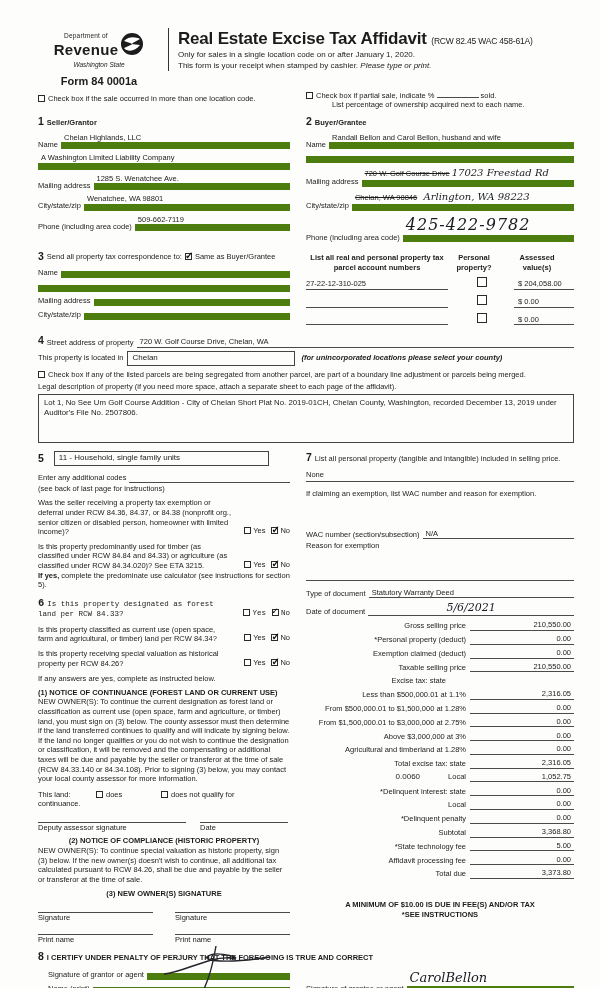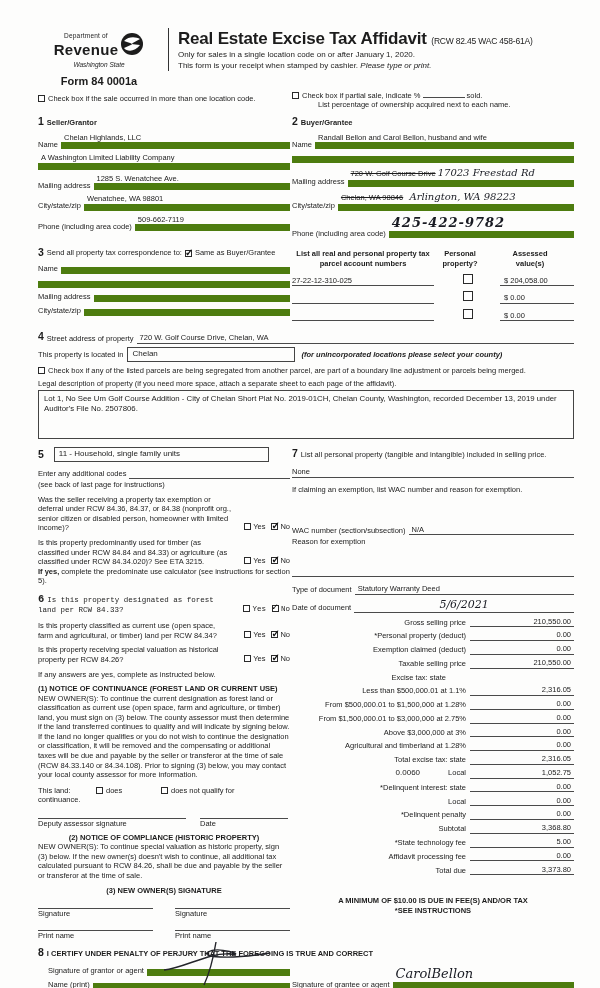--- a/index.html
+++ b/index.html
@@ -25,21 +25,21 @@
   .logoblk { width:122px; text-align:center; padding-top:4px; flex:none; }
   .dept { font-size:6.5px; letter-spacing:.2px; }
   .revword { font-size:15px; font-weight:bold; letter-spacing:.3px; display:inline-block; }
   .wast { font-size:6.5px; font-style:italic; margin-top:1px; }
   .formno { font-size:11px; font-weight:bold; margin-top:5px; }
   .titleblk { border-left:1.5px solid #333; padding-left:9px; margin-left:8px; }
   .title { font-size:17px; font-weight:bold; letter-spacing:-.2px; }
   .titleref { font-size:8.5px; font-weight:normal; }
   .sub { font-size:8px; margin-top:.5px; }
   
-  .cols { display:flex; gap:2px; }
+  .cols { display:flex; gap:16px; }
   .colL { width:252px; flex:none; }
   .colR { flex:1; min-width:0; }
   .fld { display:flex; align-items:flex-end; margin-top:4px; }
   .fld .lab { white-space:nowrap; padding-right:3px; }
   .fld .val { flex:1; border-bottom:7px solid #4d7c0f; padding:0 2px 0 3px; white-space:nowrap; }
   
   .ptab-h { display:flex; font-weight:bold; text-align:center; margin-top:5px; }
   .ptab-r { display:flex; align-items:flex-end; margin-top:5px; }
   .pc1 { width:142px; flex:none; }
   .pc2 { width:52px; flex:none; text-align:center; }
@@ -148,21 +148,21 @@
       <div class="fld">
           <span class="lab">Mailing address</span>
         <span class="val"><span class="struck">720 W. Golf Course Drive</span> <span class="hw" style="font-size:10px;">17023 Freestad Rd</span></span>
         </div>
       <div class="fld">
           <span class="lab">City/state/zip</span>
         <span class="val"><span class="struck">Chelan, WA 98846</span>&nbsp;&nbsp;&nbsp;<span class="hw" style="font-size:10px;">Arlington, WA 98223</span></span>
         </div>
       <div class="fld">
           <span class="lab">Phone (including area code)</span>
-        <span class="val hw" style="font-size:13px; letter-spacing:1px;font-weight:bold;">425-422-9782</span>
+        <span class="val hw" style="font-size:16px; letter-spacing:1px;">425-422-9782</span>
         </div>
     </div>
   </div>
 
   <div class="cols" style="margin-top:8px;">
     <div class="colL">
       <div class="row" style="align-items:center;">
         <b class="secnum">3</b>
         <span>Send all property tax correspondence to:</span>
         <span class="cb checked" style="margin:0 3px;"></span>

